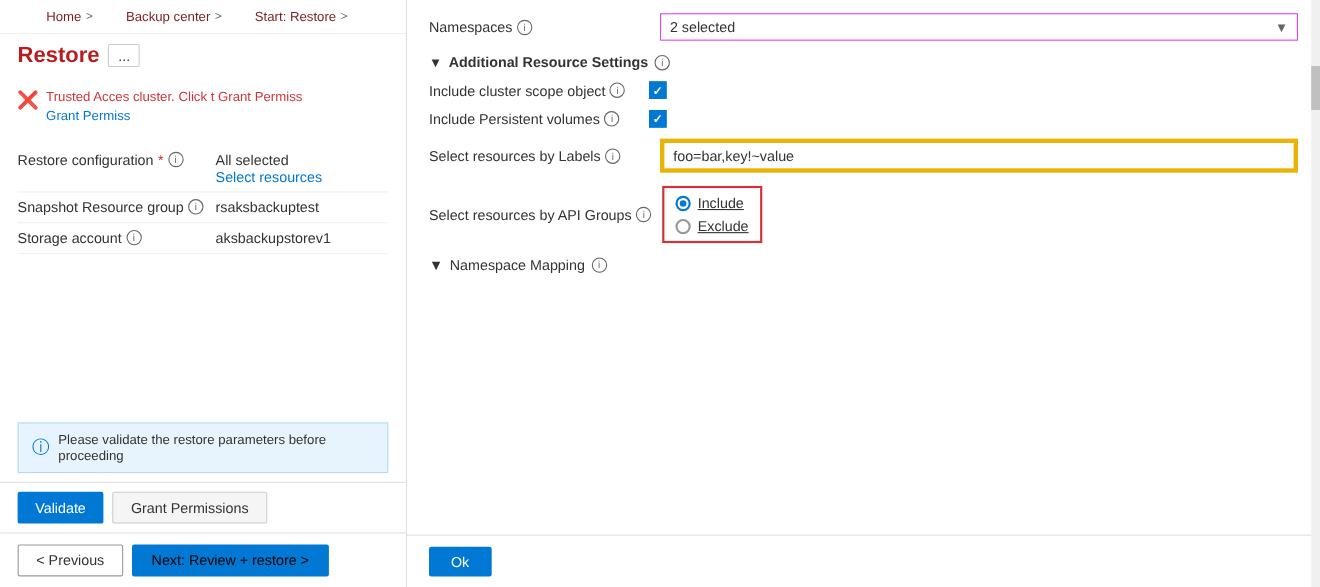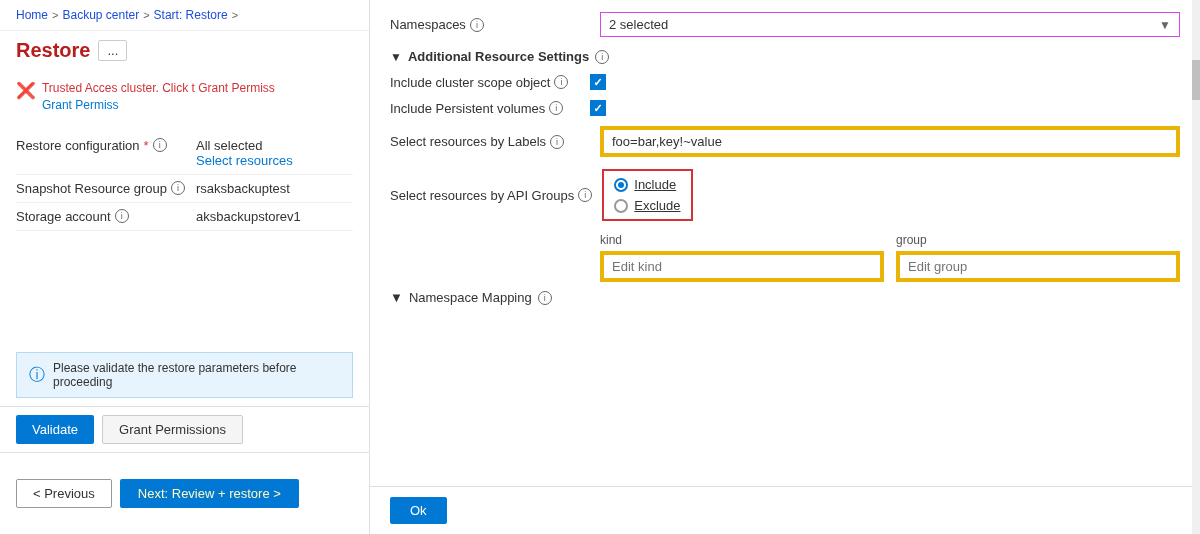--- a/index.html
+++ b/index.html
@@ -34,23 +34,24 @@
       font-size: 12px;
       color: #0078d4;
       gap: 4px;
       border-bottom: 1px solid #f0f0f0;
     }
     .breadcrumb span.sep {
       color: #666;
       font-size: 11px;
     }
     .breadcrumb a {
-      color: #1d4ed8;
+      color: #7f1d1d;
       text-decoration: none;
       cursor: pointer;
+      margin-left: 26px;
     }
     .page-title-row {
       display: flex;
       align-items: center;
       gap: 8px;
       padding: 8px 16px 12px 16px;
     }
     .page-title {
       font-size: 20px;
       font-weight: 600;
@@ -167,35 +168,35 @@
       color: #333;
       border: 1px solid #ccc;
       padding: 6px 16px;
       font-size: 13px;
       cursor: pointer;
       border-radius: 2px;
     }
     .footer-nav {
       display: flex;
       gap: 8px;
-      padding: 26px 16px;
+      padding: 10px 16px;
       border-top: 1px solid #e0e0e0;
     }
     .btn-previous {
       background: #fff;
       color: #333;
       border: 1px solid #999;
       padding: 6px 16px;
       font-size: 13px;
       cursor: pointer;
       border-radius: 2px;
     }
     .btn-next {
       background: #0078d4;
-      color: #fef9c3;
+      color: #000000;
       border: none;
       padding: 6px 18px;
       font-size: 13px;
       cursor: pointer;
       border-radius: 2px;
     }
 
     
     .right-panel {
       flex: 1;
@@ -535,30 +536,20 @@
             <div class="radio-circle selected"></div>
             <span class="radio-label-text">Include</span>
           </div>
           <div class="radio-option">
             <div class="radio-circle unselected"></div>
             <span class="radio-label-text">Exclude</span>
           </div>
         </div>
       </div>
 
-      <div class="kind-group-row">
-        <div class="kind-group-col">
-          <span class="col-label">kind</span>
-          <input class="text-input" type="text" placeholder="Edit kind" style="">
-        </div>
-        <div class="kind-group-col">
-          <span class="col-label">group</span>
-          <input class="text-input" type="text" placeholder="Edit group" style="">
-        </div>
-      </div>
 
       <div class="namespace-mapping-row">
         <span class="chevron">▼</span>
         <span>Namespace Mapping</span>
         <span class="info-circle">i</span>
       </div>
 
     </div>
 
     <div class="dialog-footer">

